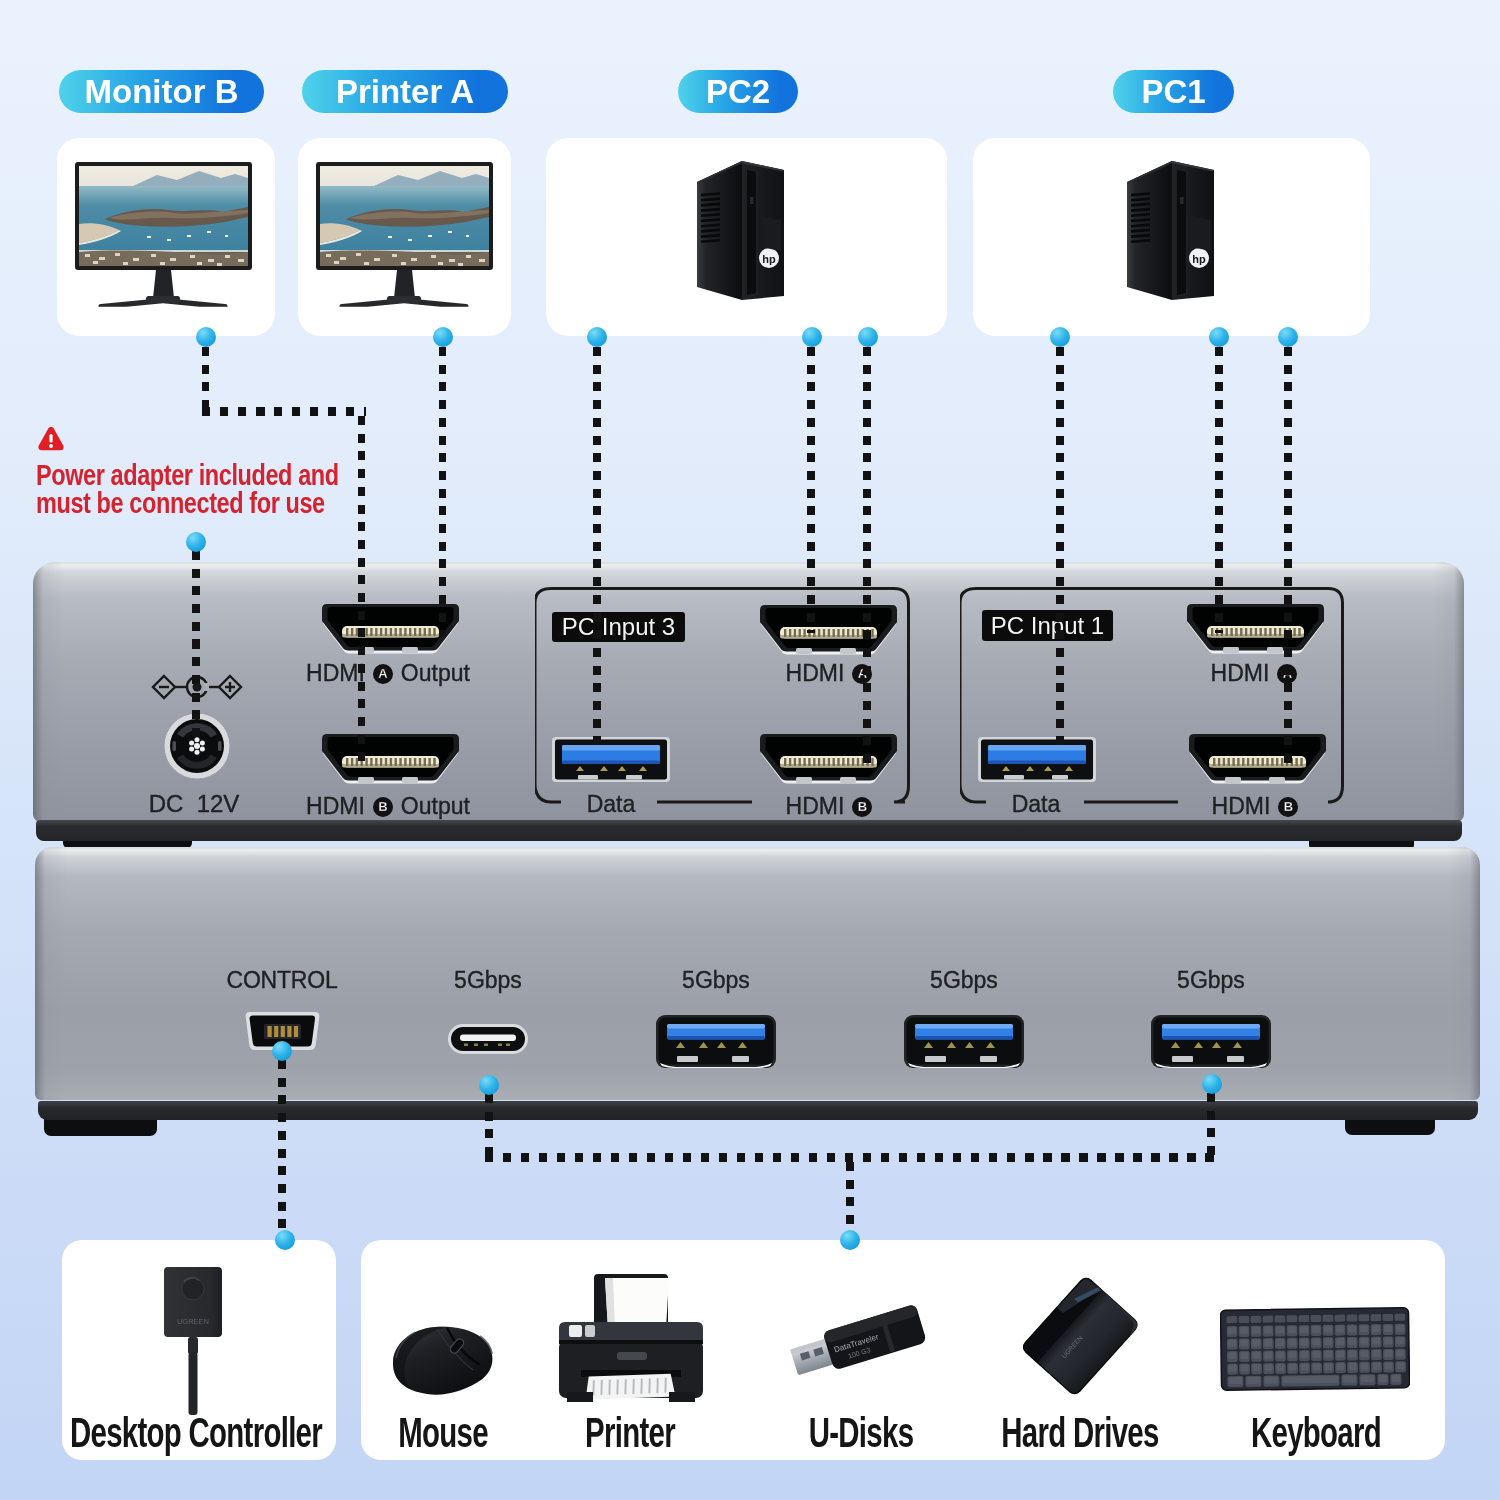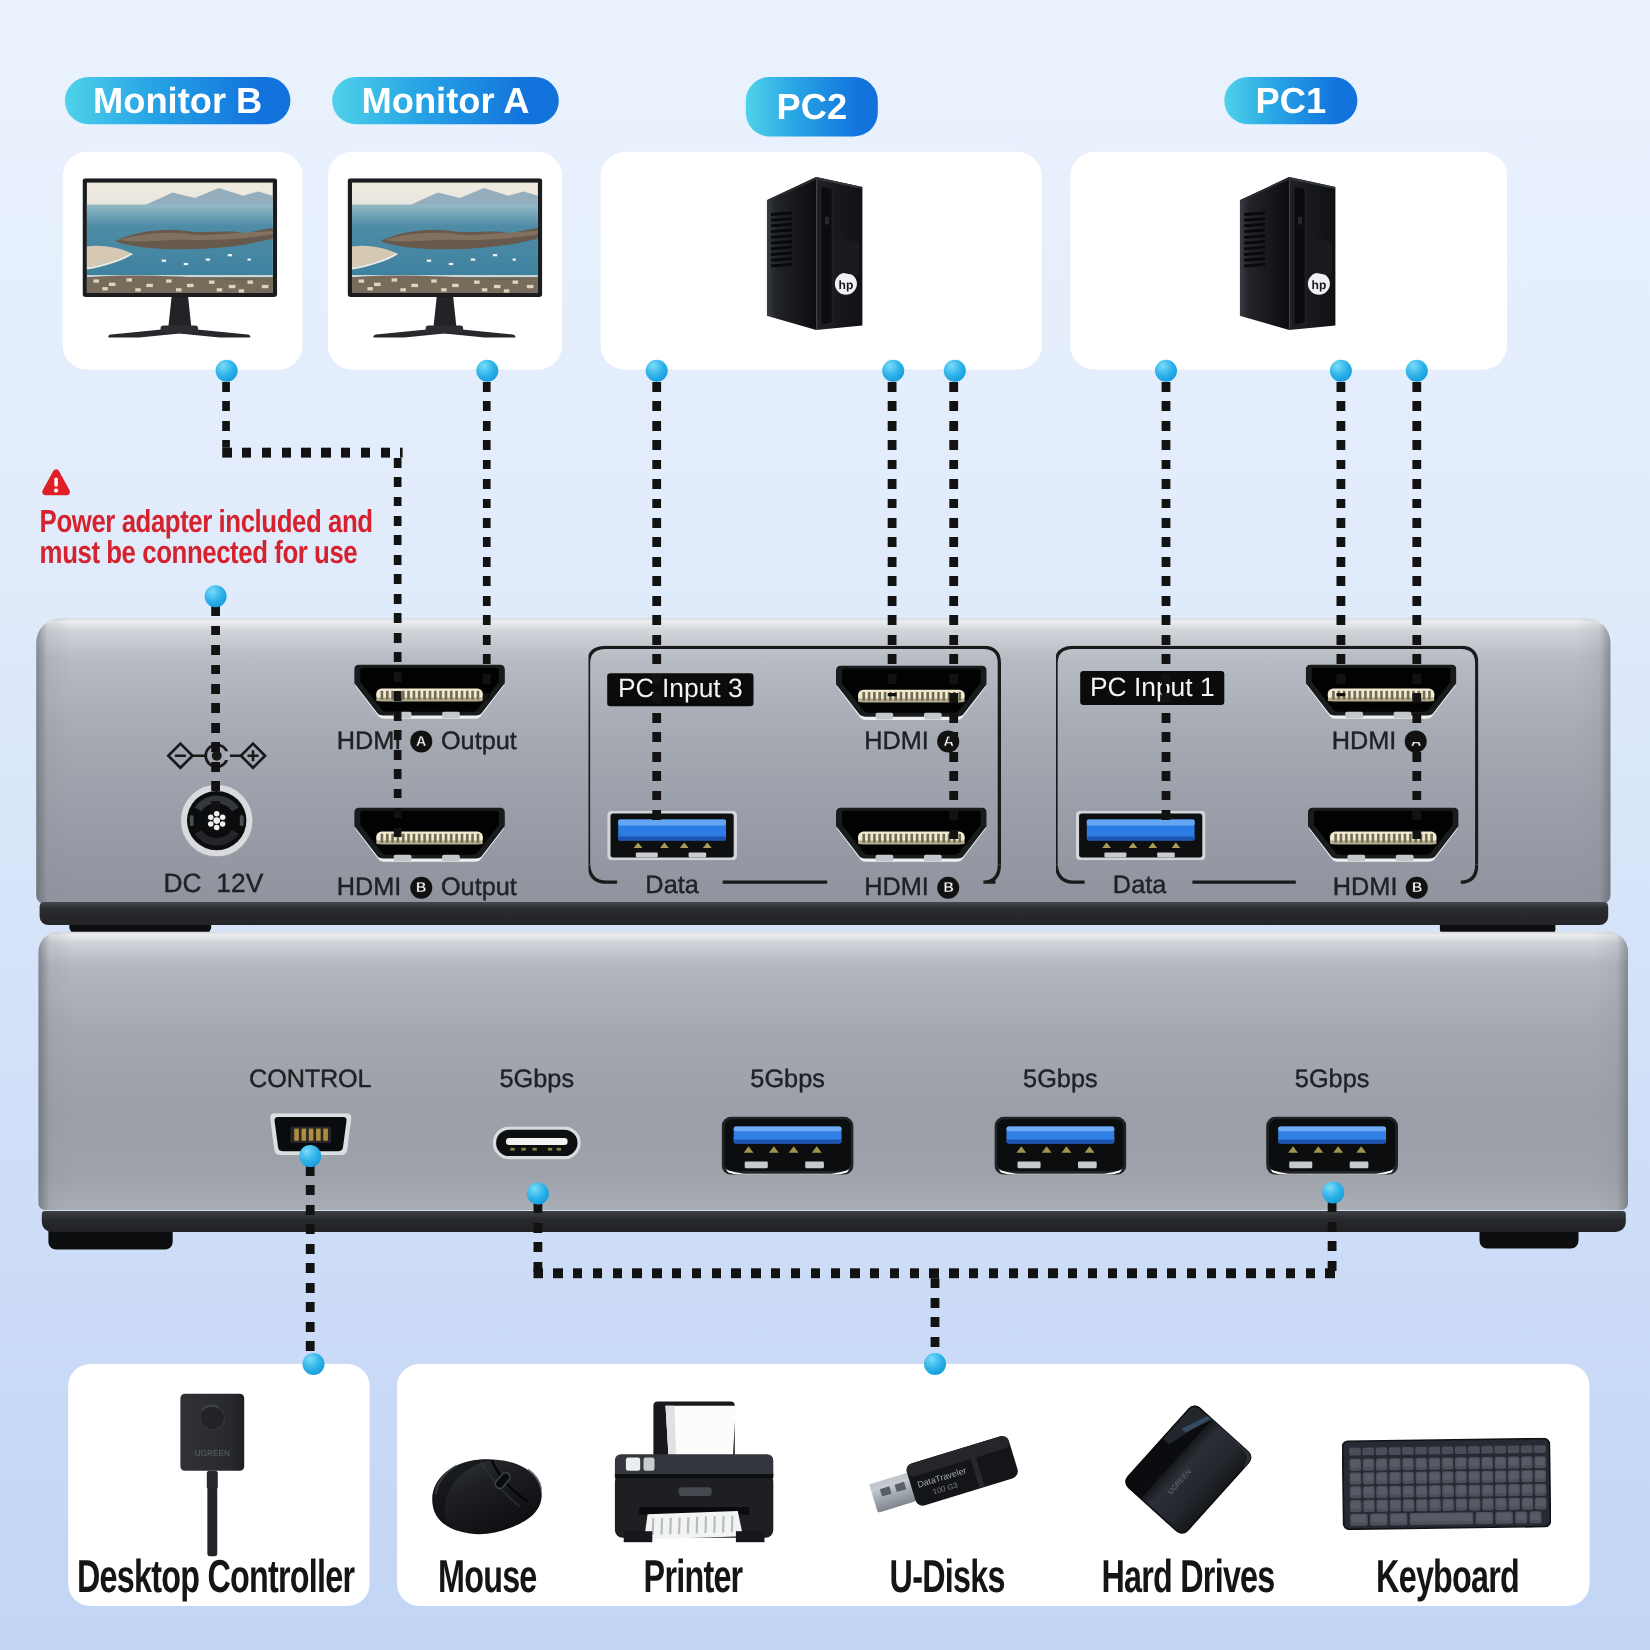--- a/index.html
+++ b/index.html
@@ -1,22 +1,22 @@
 <!DOCTYPE html>
 <html><head><meta charset="utf-8">
 <style>
 *{margin:0;padding:0;box-sizing:border-box}
 html,body{width:1500px;height:1500px;overflow:hidden}
 body{font-family:"Liberation Sans",sans-serif;position:relative;
 background:linear-gradient(180deg,#eaf2fd 0%,#e2ecfb 30%,#d6e4f9 55%,#cbdbf7 80%,#c3d5f5 100%)}
 </style></head><body>
 
 <div style="position:absolute;left:59px;top:70px;width:205px;height:43px;border-radius:21.5px;background:linear-gradient(90deg,#4fd2ea 0%,#27a5e5 38%,#1273dd 85%);color:#fff;font-weight:bold;font-size:33px;display:flex;align-items:center;justify-content:center;z-index:4">Monitor B</div>
-<div style="position:absolute;left:302px;top:70px;width:206px;height:43px;border-radius:21.5px;background:linear-gradient(90deg,#4fd2ea 0%,#27a5e5 38%,#1273dd 85%);color:#fff;font-weight:bold;font-size:33px;display:flex;align-items:center;justify-content:center;z-index:4">Monitor A</div>
-<div style="position:absolute;left:678px;top:70px;width:120px;height:54px;border-radius:21.5px;background:linear-gradient(90deg,#4fd2ea 0%,#27a5e5 38%,#1273dd 85%);color:#fff;font-weight:bold;font-size:33px;display:flex;align-items:center;justify-content:center;z-index:4">PC2</div>
+<div style="position:absolute;left:302px;top:70px;width:206px;height:43px;border-radius:21.5px;background:linear-gradient(90deg,#4fd2ea 0%,#27a5e5 38%,#1273dd 85%);color:#fff;font-weight:bold;font-size:33px;display:flex;align-items:center;justify-content:center;z-index:4">Printer A</div>
+<div style="position:absolute;left:678px;top:70px;width:120px;height:43px;border-radius:21.5px;background:linear-gradient(90deg,#4fd2ea 0%,#27a5e5 38%,#1273dd 85%);color:#fff;font-weight:bold;font-size:33px;display:flex;align-items:center;justify-content:center;z-index:4">PC2</div>
 <div style="position:absolute;left:1113px;top:70px;width:121px;height:43px;border-radius:21.5px;background:linear-gradient(90deg,#4fd2ea 0%,#27a5e5 38%,#1273dd 85%);color:#fff;font-weight:bold;font-size:33px;display:flex;align-items:center;justify-content:center;z-index:4">PC1</div>
 <div style="position:absolute;left:57px;top:138px;width:218px;height:198px;border-radius:22px;background:#fff;z-index:2"></div>
 <div style="position:absolute;left:298px;top:138px;width:213px;height:198px;border-radius:22px;background:#fff;z-index:2"></div>
 <div style="position:absolute;left:546px;top:138px;width:401px;height:198px;border-radius:22px;background:#fff;z-index:2"></div>
 <div style="position:absolute;left:973px;top:138px;width:397px;height:198px;border-radius:22px;background:#fff;z-index:2"></div>
 <div style="position:absolute;left:62px;top:1240px;width:274px;height:220px;border-radius:20px;background:#fff;z-index:2"></div>
 <div style="position:absolute;left:361px;top:1240px;width:1084px;height:220px;border-radius:20px;background:#fff;z-index:2"></div>
 <svg style="position:absolute;left:75px;top:162px;z-index:3" width="177" height="146" viewBox="0 0 177 146">
 <defs>
 <linearGradient id="skya" x1="0" y1="0" x2="0" y2="1">

